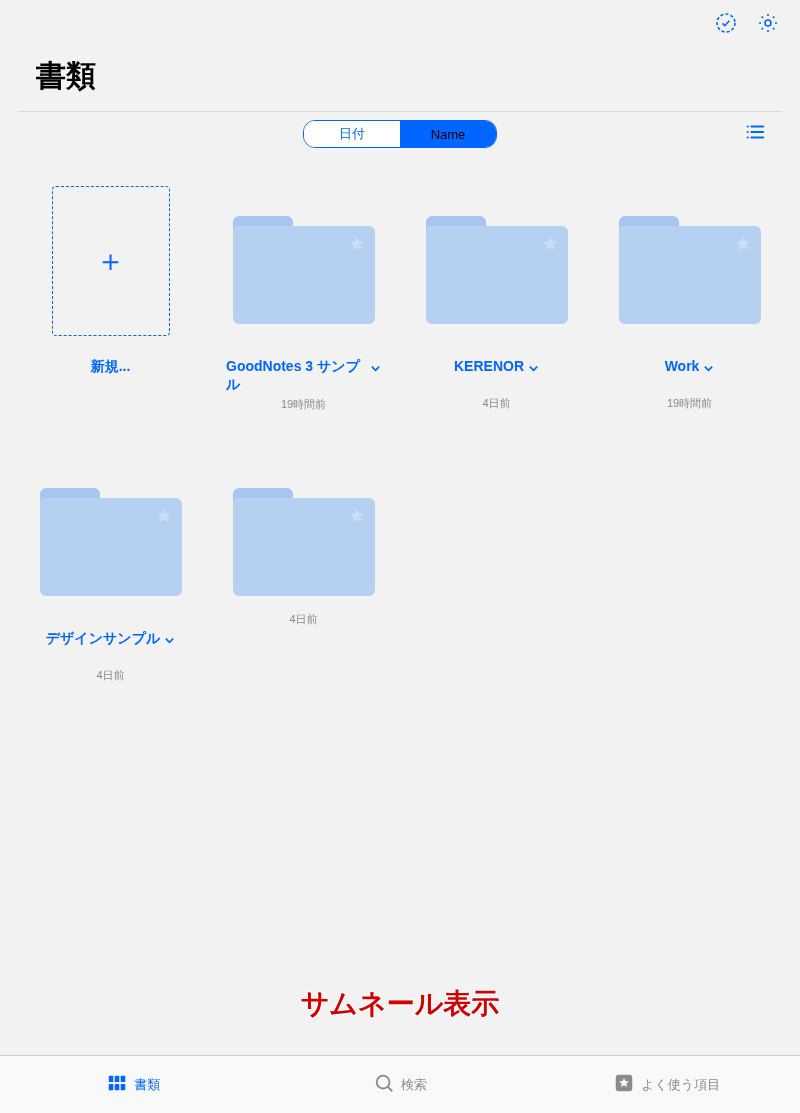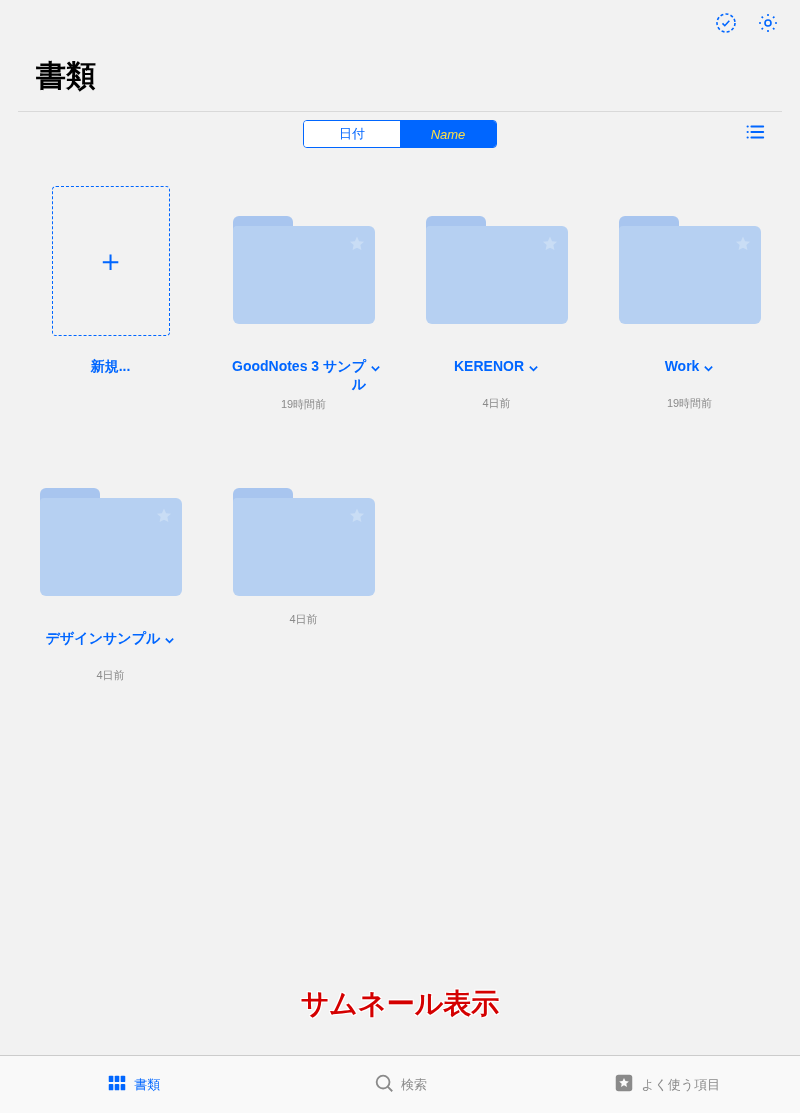--- a/index.html
+++ b/index.html
@@ -8,43 +8,43 @@
 
   .topbar { height: 50px; display: flex; justify-content: flex-end; align-items: center; padding: 0 20px; gap: 18px; }
   .topbar svg { width: 24px; height: 24px; }
 
   .title-row { padding: 6px 36px 14px; }
   .title { font-size: 30px; font-weight: 700; color: #000; }
 
   .divider { height: 1px; background: #d9d9d9; margin: 0 18px; }
 
   .sortbar { height: 44px; display: flex; align-items: center; justify-content: center; position: relative; }
-  .segmented { display: flex; border: 1.5px solid #0066ff; border-radius: 4px; overflow: hidden; }
+  .segmented { display: flex; border: 1.5px solid #0066ff; border-radius: 12px; overflow: hidden; }
   .seg { width: 96px; height: 26px; display: flex; align-items: center; justify-content: center; font-size: 13px; cursor: pointer; }
   .seg.inactive { color: #0066ff; background: #fff; }
-  .seg.active { color: #fde047; background: #0066ff; font-style: italic; }
+  .seg.active { color: #000000; background: #0066ff; }
   .list-toggle { position: absolute; right: 34px; top: 50%; transform: translateY(-50%); cursor: pointer; }
   .list-toggle svg { width: 22px; height: 22px; }
 
   .grid { padding: 30px 30px 0 30px; display: grid; grid-template-columns: repeat(4, 1fr); column-gap: 32px; row-gap: 46px; }
 
   .cell { display: flex; flex-direction: column; align-items: center; }
   .thumb-area { width: 142px; height: 150px; display: flex; align-items: center; justify-content: center; }
 
   .new-box { width: 118px; height: 150px; border: 1.5px dashed #0066ff; border-radius: 4px; display: flex; align-items: center; justify-content: center; cursor: pointer; }
   .plus { font-size: 30px; color: #0066ff; font-weight: 200; }
 
   .folder { width: 142px; height: 108px; position: relative; margin-top: 18px; }
   .folder-back { position: absolute; left: 0; top: 0; width: 60px; height: 20px; background: #a8c5ef; border-radius: 6px 6px 0 0; }
   .folder-body { position: absolute; left: 0; top: 10px; width: 142px; height: 98px; background: #b6d0f2; border-radius: 4px 6px 6px 6px; }
   .star { position: absolute; right: 8px; top: 18px; }
   .star svg { width: 20px; height: 20px; }
 
   .cell-label { margin-top: 22px; display: flex; align-items: flex-start; justify-content: center; gap: 4px; min-height: 34px; }
-  .cell-name { color: #0066ff; font-size: 14px; font-weight: 600; text-align: right; line-height: 1.25; max-width: 140px; }
+  .cell-name { color: #0066ff; font-size: 14px; font-weight: 600; text-align: left; line-height: 1.25; max-width: 140px; }
   .chev { color: #0066ff; margin-top: 2px; }
   .chev svg { width: 11px; height: 11px; }
   .cell-meta { color: #8a8a8a; font-size: 11px; margin-top: 4px; }
 
   .overlay { position: absolute; left: 0; right: 0; bottom: 90px; text-align: center; }
   .overlay-text { font-size: 28px; font-weight: 800; color: #d40000; text-shadow: -1px -1px 0 #fff, 1px -1px 0 #fff, -1px 1px 0 #fff, 1px 1px 0 #fff; }
 
   .tabbar { position: absolute; left: 0; right: 0; bottom: 0; height: 58px; border-top: 1px solid #ccc; background: #f9f9f9; display: flex; }
   .tab { flex: 1; display: flex; align-items: center; justify-content: center; gap: 6px; cursor: pointer; font-size: 13px; }
   .tab.active { color: #0066ff; }

